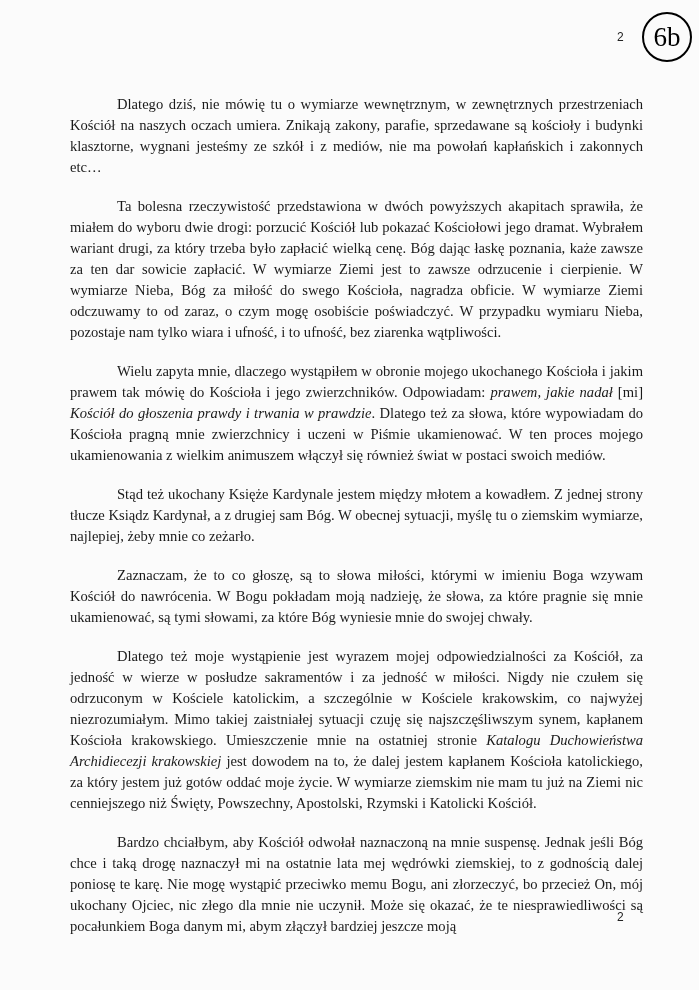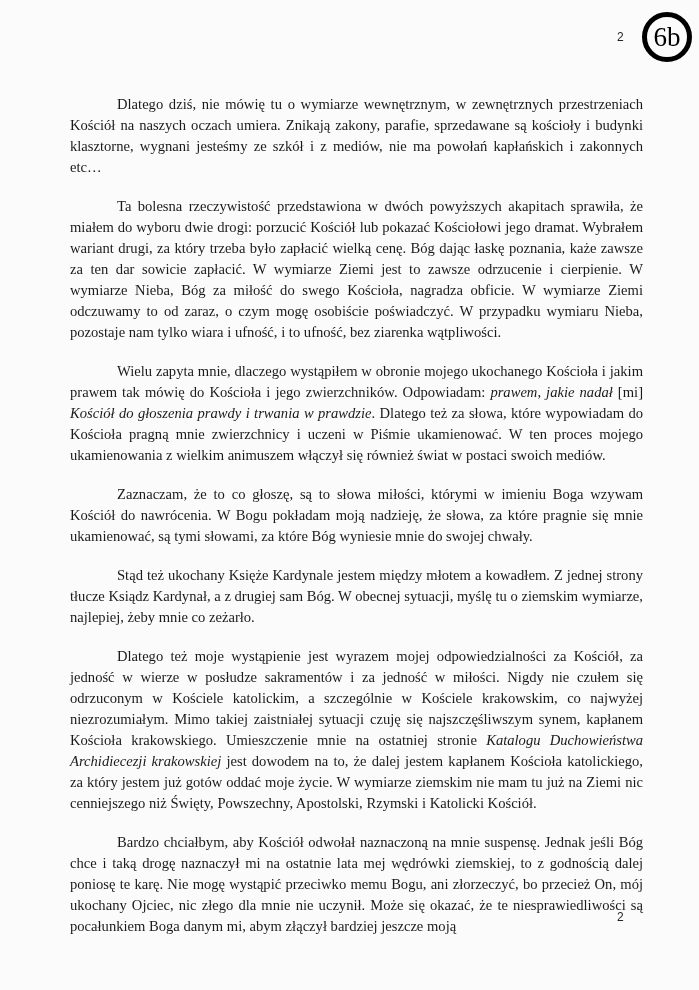--- a/index.html
+++ b/index.html
@@ -9,21 +9,21 @@
     position: relative;
     font-family: "Liberation Serif", serif;
     color: #1a1a1a;
   }
   .page-num-top {
     position: absolute; left: 617px; top: 30px;
     font-family: "Liberation Sans", sans-serif; font-size: 12px; color: #222;
   }
   .stamp {
     position: absolute; left: 642px; top: 12px;
-    width: 50px; height: 50px; border: 5px solid #000000; border-radius: 50%;
+    width: 50px; height: 50px; border: 2px solid #000000; border-radius: 50%;
     display: flex; align-items: center; justify-content: center;
     font-family: "Liberation Serif", serif; font-size: 27px; color: #000;
     box-sizing: border-box;
   }
   .body-text {
     position: absolute; left: 70px; top: 94px; width: 573px;
   }
   .para {
     margin: 0 0 18px 0;
     font-size: 14.6px; line-height: 21px;
@@ -47,24 +47,24 @@
   <p class="para">
     <span>Dlatego dziś, nie mówię tu o wymiarze wewnętrznym, w zewnętrznych przestrzeniach Kościół na naszych oczach umiera. Znikają zakony, parafie, sprzedawane są kościoły i budynki klasztorne, wygnani jesteśmy ze szkół i z mediów, nie ma powołań kapłańskich i zakonnych etc…</span>
   </p>
   <p class="para">
     <span>Ta bolesna rzeczywistość przedstawiona w dwóch powyższych akapitach sprawiła, że miałem do wyboru dwie drogi: porzucić Kościół lub pokazać Kościołowi jego dramat. Wybrałem wariant drugi, za który trzeba było zapłacić wielką cenę. Bóg dając łaskę poznania, każe zawsze za ten dar sowicie zapłacić. W wymiarze Ziemi jest to zawsze odrzucenie i cierpienie. W wymiarze Nieba, Bóg za miłość do swego Kościoła, nagradza obficie. W wymiarze Ziemi odczuwamy to od zaraz, o czym mogę osobiście poświadczyć. W przypadku wymiaru Nieba, pozostaje nam tylko wiara i ufność, i to ufność, bez ziarenka wątpliwości.</span>
   </p>
   <p class="para">
     <span>Wielu zapyta mnie, dlaczego wystąpiłem w obronie mojego ukochanego Kościoła i jakim prawem tak mówię do Kościoła i jego zwierzchników. Odpowiadam: </span><em>prawem, jakie nadał</em><span> [mi] </span><em>Kościół do głoszenia prawdy i trwania w prawdzie</em><span>. Dlatego też za słowa, które wypowiadam do Kościoła pragną mnie zwierzchnicy i uczeni w Piśmie ukamienować. W ten proces mojego ukamienowania z wielkim animuszem włączył się również świat w postaci swoich mediów.</span>
   </p>
   <p class="para">
-    <span>Zaznaczam, że to co głoszę, są to słowa miłości, którymi w imieniu Boga wzywam Kościół do nawrócenia. W Bogu pokładam moją nadzieję, że słowa, za które pragnie się mnie ukamienować, są tymi słowami, za które Bóg wyniesie mnie do swojej chwały.</span>
+    <span>Stąd też ukochany Księże Kardynale jestem między młotem a kowadłem. Z jednej strony tłucze Ksiądz Kardynał, a z drugiej sam Bóg. W obecnej sytuacji, myślę tu o ziemskim wymiarze, najlepiej, żeby mnie co zeżarło.</span>
   </p>
   <p class="para">
-    <span>Stąd też ukochany Księże Kardynale jestem między młotem a kowadłem. Z jednej strony tłucze Ksiądz Kardynał, a z drugiej sam Bóg. W obecnej sytuacji, myślę tu o ziemskim wymiarze, najlepiej, żeby mnie co zeżarło.</span>
+    <span>Zaznaczam, że to co głoszę, są to słowa miłości, którymi w imieniu Boga wzywam Kościół do nawrócenia. W Bogu pokładam moją nadzieję, że słowa, za które pragnie się mnie ukamienować, są tymi słowami, za które Bóg wyniesie mnie do swojej chwały.</span>
   </p>
   <p class="para">
     <span>Dlatego też moje wystąpienie jest wyrazem mojej odpowiedzialności za Kościół, za jedność w wierze w posłudze sakramentów i za jedność w miłości. Nigdy nie czułem się odrzuconym w Kościele katolickim, a szczególnie w Kościele krakowskim, co najwyżej niezrozumiałym. Mimo takiej zaistniałej sytuacji czuję się najszczęśliwszym synem, kapłanem Kościoła krakowskiego. Umieszczenie mnie na ostatniej stronie </span><em>Katalogu Duchowieństwa Archidiecezji krakowskiej</em><span> jest dowodem na to, że dalej jestem kapłanem Kościoła katolickiego, za który jestem już gotów oddać moje życie. W wymiarze ziemskim nie mam tu już na Ziemi nic cenniejszego niż Święty, Powszechny, Apostolski, Rzymski i Katolicki Kościół.</span>
   </p>
   <p class="para">
     <span>Bardzo chciałbym, aby Kościół odwołał naznaczoną na mnie suspensę. Jednak jeśli Bóg chce i taką drogę naznaczył mi na ostatnie lata mej wędrówki ziemskiej, to z godnością dalej poniosę te karę. Nie mogę wystąpić przeciwko memu Bogu, ani złorzeczyć, bo przecież On, mój ukochany Ojciec, nic złego dla mnie nie uczynił. Może się okazać, że te niesprawiedliwości są pocałunkiem Boga danym mi, abym złączył bardziej jeszcze moją</span>
   </p>
 </div>
 
 <div class="page-num-bottom">2</div>

